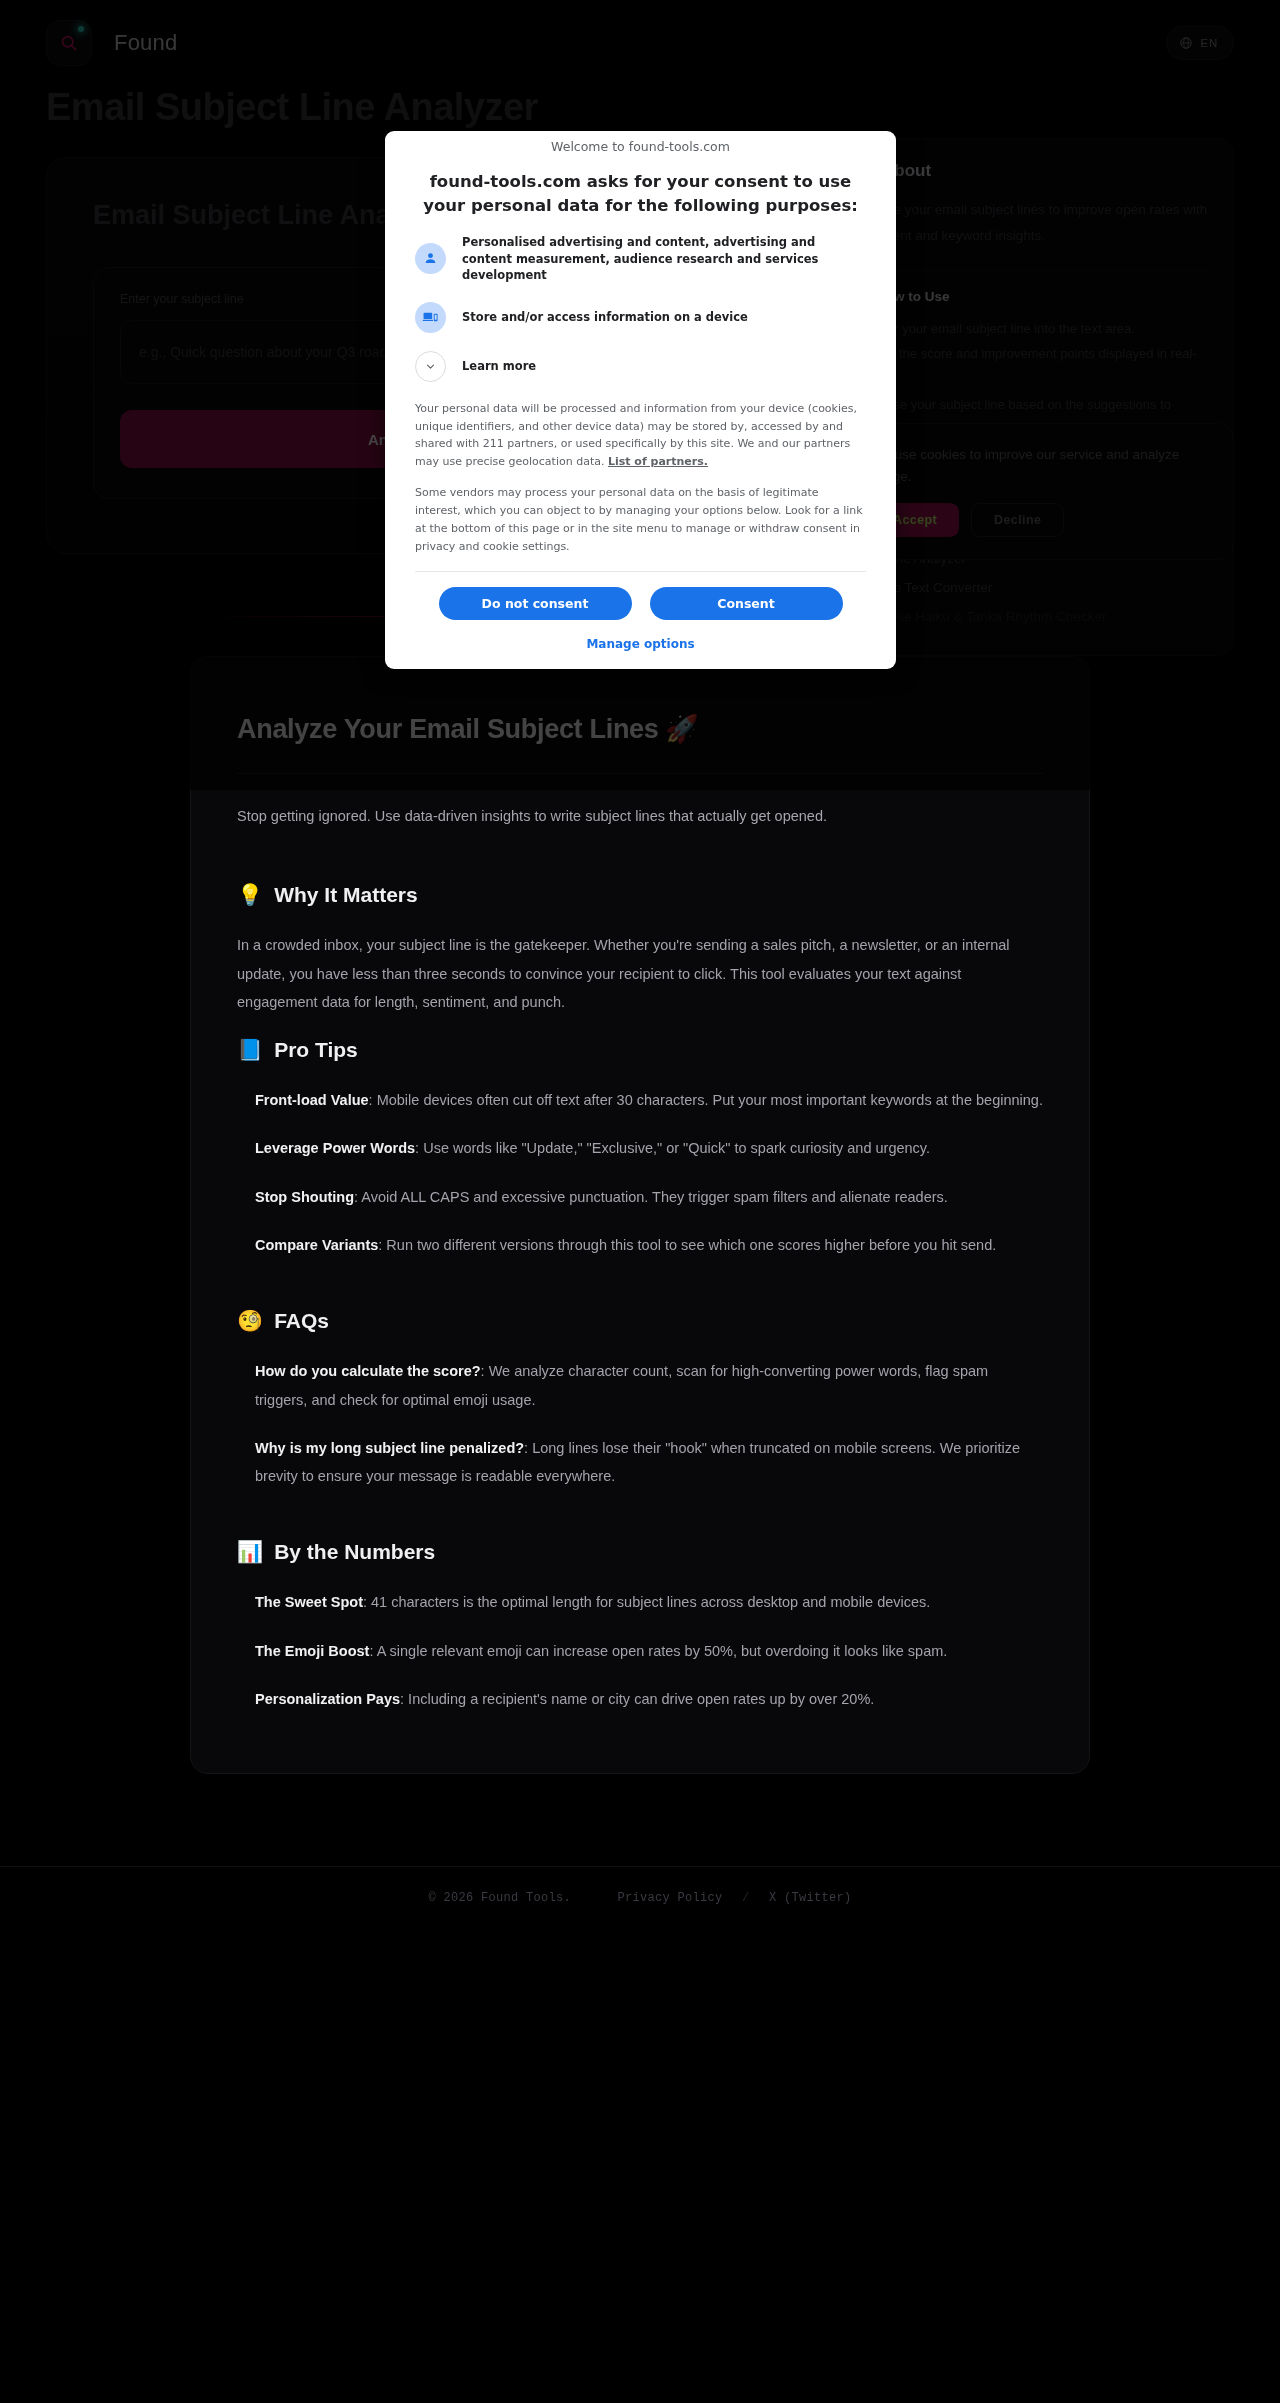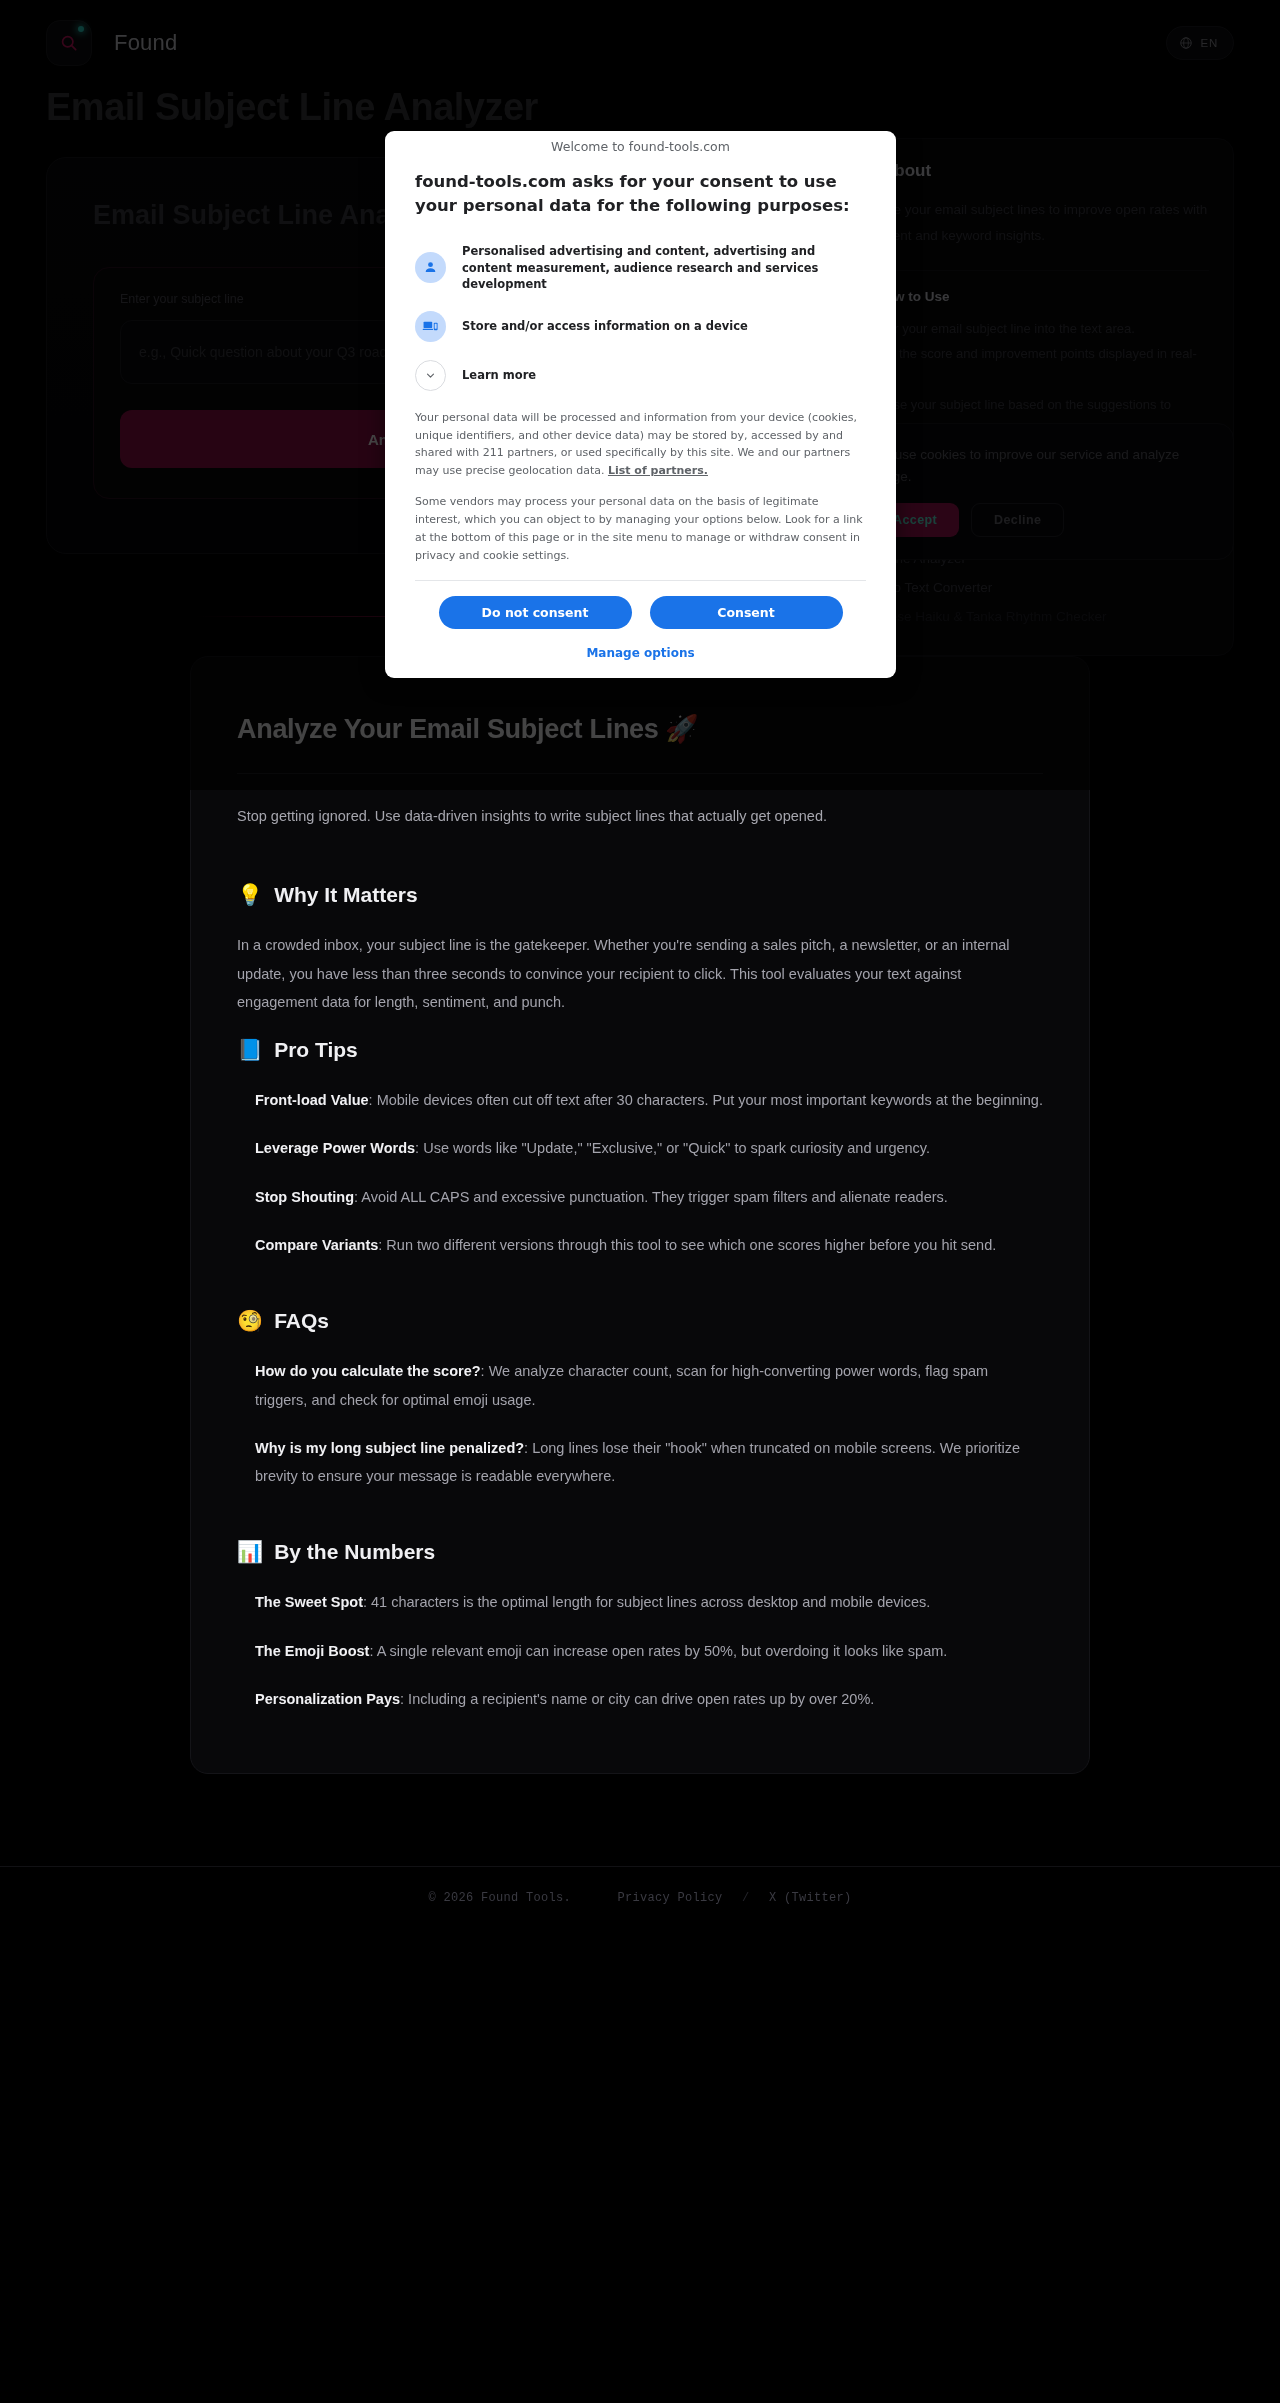--- a/index.html
+++ b/index.html
@@ -208,21 +208,21 @@
   }
   .cookie-text {
     font-size: 13.5px;
     line-height: 1.6;
     color: #5d5d66;
   }
   .cookie-actions { margin-top: 16px; display: flex; gap: 12px; }
   .btn-accept {
     height: 34px; padding: 0 22px;
     border: none; border-radius: 9px;
-    background: #9c1550; color: #5eead4;
+    background: #9c1550; color: #bef264;
     font-size: 12.5px; font-weight: 700;
     font-family: "Liberation Sans", sans-serif;
     letter-spacing: .4px;
   }
   .btn-decline {
     height: 34px; padding: 0 22px;
     border: 1px solid #232329; border-radius: 9px;
     background: transparent; color: #64646d;
     font-size: 12.5px; font-weight: 700;
     font-family: "Liberation Sans", sans-serif;
@@ -333,26 +333,26 @@
     padding: 8px 30px 18px;
     font-family: "DejaVu Sans", sans-serif;
   }
   .cm-welcome {
     text-align: center;
     font-size: 12.5px;
     color: #5f6368;
     margin-bottom: 16px;
   }
   .cm-title {
-    text-align: left;
+    text-align: center;
     font-size: 16.5px;
     font-weight: 700;
     color: #202124;
     line-height: 1.45;
-    margin-bottom: 25px;
+    margin-bottom: 16px;
   }
   .cm-purpose {
     display: flex;
     align-items: center;
     gap: 16px;
     margin-bottom: 18px;
   }
   .cm-ico {
     flex: 0 0 auto;
     width: 31px; height: 31px;

